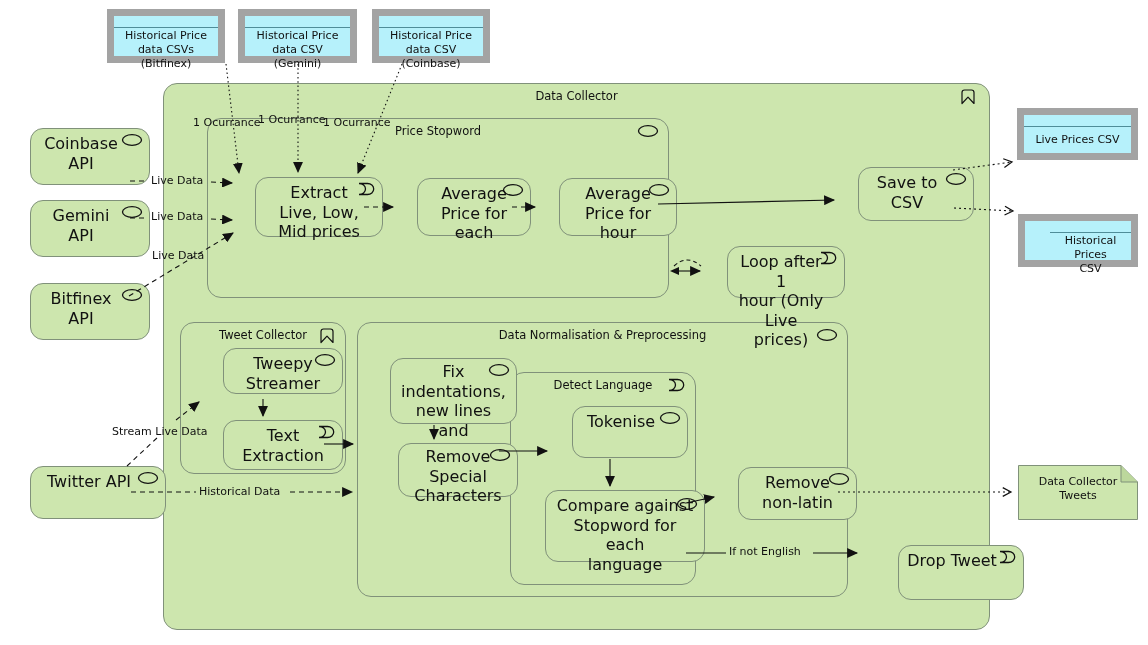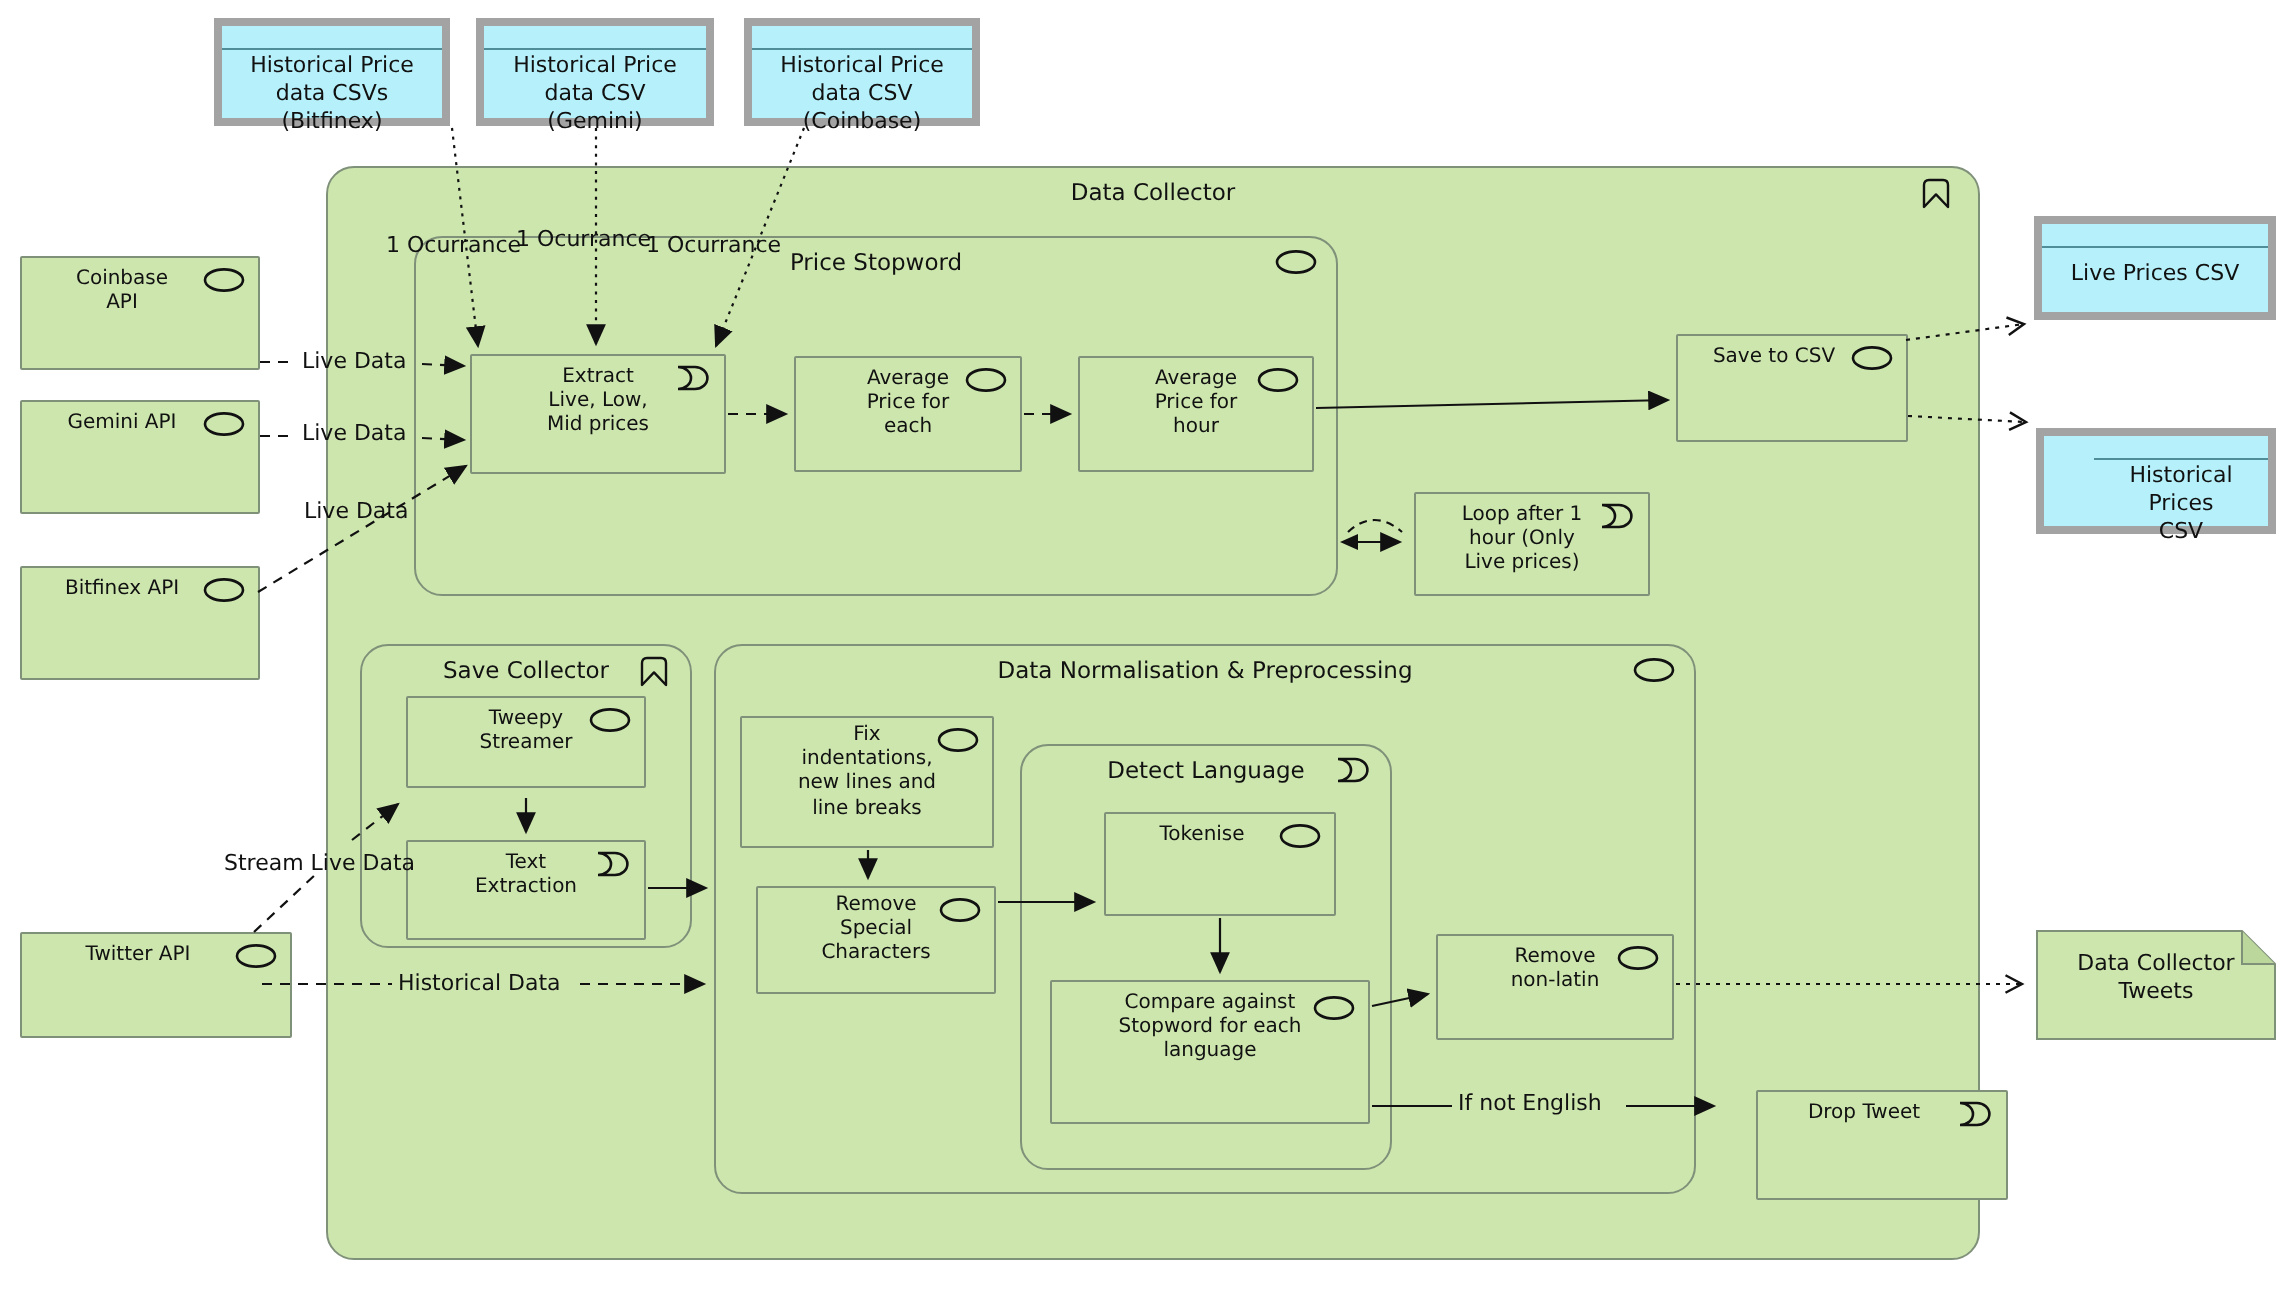--- a/index.html
+++ b/index.html
@@ -1,24 +1,24 @@
 <!DOCTYPE html>
 <html><head>
 <meta charset="utf-8">
 <style>
   html,body{margin:0;padding:0;background:#fff;}
   .stage{position:relative;width:1148px;height:645px;background:#fff;
          font-family:"DejaVu Sans","Liberation Sans",sans-serif;color:#111;overflow:hidden;}
   .container{position:absolute;background:#cde6ae;border:1px solid #80917a;border-radius:14px;box-sizing:border-box;}
   .ctitle{position:absolute;top:5px;left:0;right:0;text-align:center;font-size:11.5px;color:#111;}
-  .node{position:absolute;background:#cde6ae;border:1px solid #80917a;border-radius:1px;box-sizing:border-box;font-size:10px;text-align:center;line-height:1.22;}
+  .node{position:absolute;background:#cde6ae;border:1px solid #80917a;border-radius:13px;box-sizing:border-box;font-size:16px;text-align:center;line-height:1.22;margin-left:20px;}
   .node .lbl{display:block;white-space:pre-line;padding:5px 8px 0 8px;}
   .node .lbl.pr{padding-right:26px;}
   .icon{position:absolute;top:4px;right:6px;line-height:0;}
-  .artifact{position:absolute;background:#b6f1fb;border:4px solid #a3a3a3;box-sizing:border-box;font-size:11px;text-align:center;line-height:1.27;}
+  .artifact{position:absolute;background:#b6f1fb;border:7px solid #a3a3a3;box-sizing:border-box;font-size:11px;text-align:center;line-height:1.27;}
   .artifact .band{height:11px;border-bottom:1px solid #4f8d99;}
   .artifact .lbl{display:block;white-space:pre-line;padding-top:1px;}
   .note{position:absolute;line-height:1.27;font-size:11px;text-align:center;}
   .note .lbl{position:absolute;left:0;right:0;top:10px;white-space:pre-line;}
   .elabel{position:absolute;font-size:11px;white-space:nowrap;color:#111;}
   svg.edges{position:absolute;left:0;top:0;pointer-events:none;z-index:40;}
 </style>
 </head>
 <body>
 
@@ -36,21 +36,21 @@
   <div class="container" style="left:207px;top:118px;width:462px;height:180px;">
     <div class="ctitle">Price Stopword</div>
     <span class="icon" style="right:9px;top:5px;">
       <svg width="22" height="14">
           <ellipse cx="11" cy="7" rx="9.5" ry="5.3" fill="none" stroke="#111" stroke-width="1.3"></ellipse>
         </svg>
     </span>
   </div>
 
   <div class="container" style="left:180px;top:322px;width:166px;height:152px;">
-    <div class="ctitle">Save Collector</div>
+    <div class="ctitle">Tweet Collector</div>
     <span class="icon" style="right:9px;top:4px;">
       <svg width="18" height="17">
           <path d="M3,15.5 V4.5 Q3,2 5.5,2 H12.5 Q15,2 15,4.5 V15.5 L9,9.2 Z" fill="none" stroke="#111" stroke-width="1.2" stroke-linejoin="round"></path>
         </svg>
     </span>
   </div>
 
   <div class="container" style="left:357px;top:322px;width:491px;height:275px;">
     <div class="ctitle">Data Normalisation &amp; Preprocessing</div>
     <span class="icon" style="right:9px;top:5px;">

